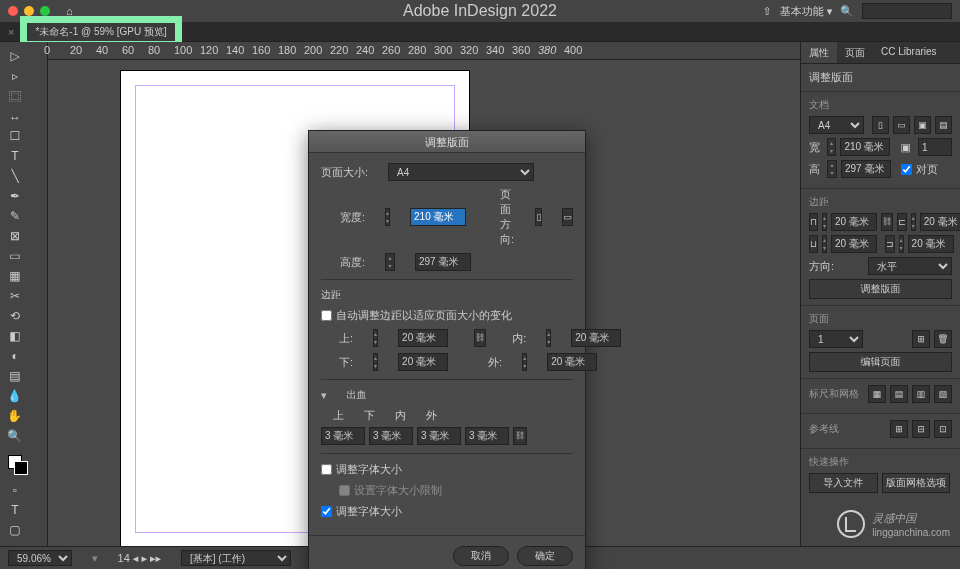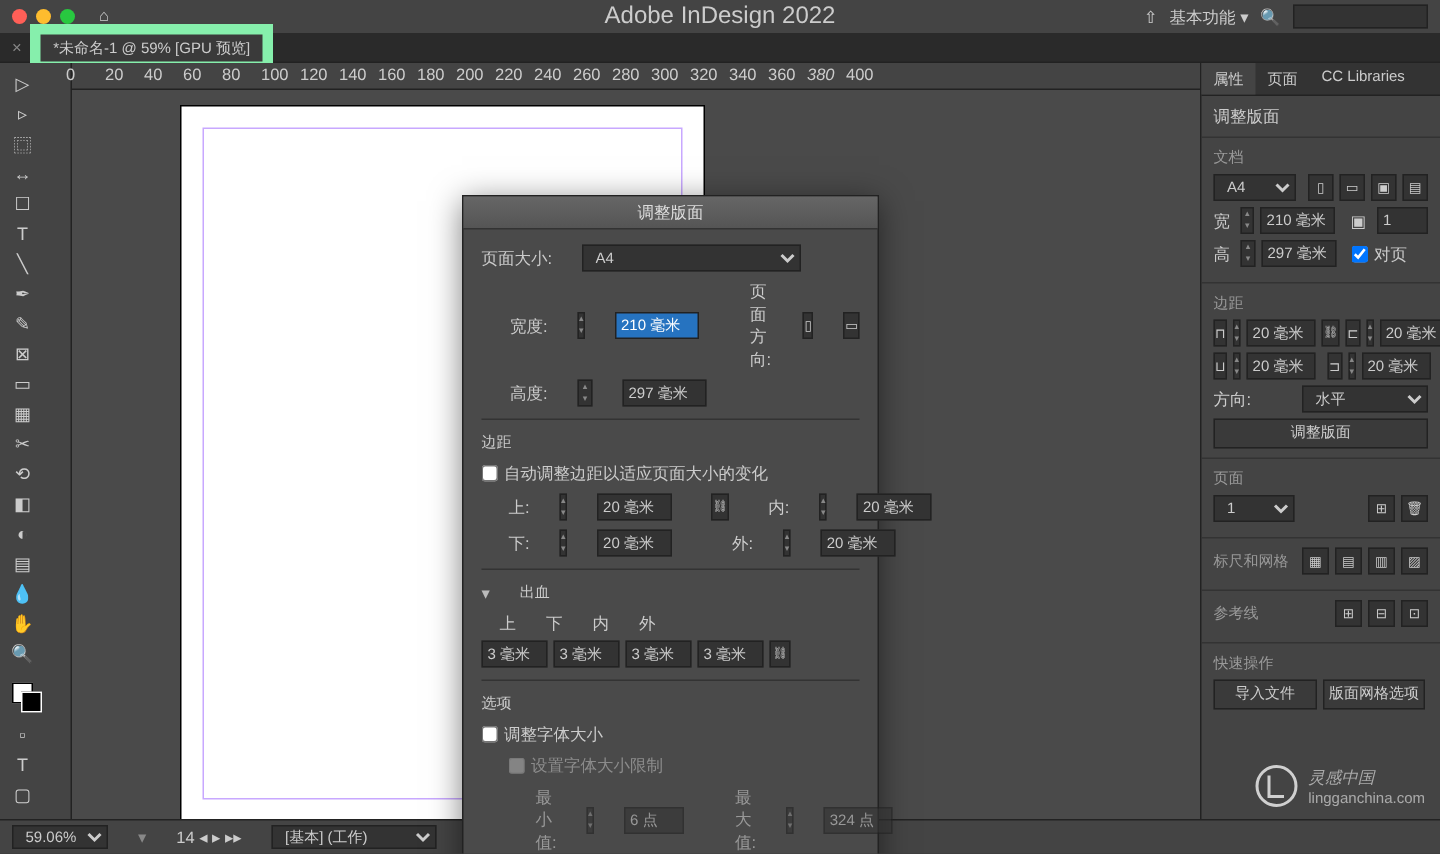--- a/index.html
+++ b/index.html
@@ -232,20 +232,21 @@
       <div class="full-btn">调整版面</div>
     </div>
     <div class="rp-section">
       <div class="rp-title">页面</div>
       <div class="rp-row">
         <select class="sel" style="width:54px"><option>1</option></select>
         <div style="flex:1"></div>
         <div class="icon-btn">⊞</div>
         <div class="icon-btn">🗑</div>
       </div>
+      <div class="full-btn">编辑页面</div>
     </div>
     <div class="rp-section">
       <div class="rp-row">
         <div class="rp-title" style="margin:0">标尺和网格</div>
         <div style="flex:1"></div>
         <div class="icon-btn">▦</div>
         <div class="icon-btn">▤</div>
         <div class="icon-btn">▥</div>
         <div class="icon-btn">▨</div>
       </div>
@@ -353,43 +354,28 @@
       <span>外</span>
     </div>
     <div class="bleed-row">
       <input class="bleed-inp" value="3 毫米" style="">
       <input class="bleed-inp" value="3 毫米" style="">
       <input class="bleed-inp" value="3 毫米" style="">
       <input class="bleed-inp" value="3 毫米" style="">
       <div class="link-icon">⛓</div>
     </div>
     <div class="d-sep"></div>
-    <div class="d-section-title">选项</div>
     <label class="chk">
         <input type="checkbox" style="">
         <span>调整字体大小</span>
       </label>
     <label class="chk" style="padding-left:18px;opacity:.5">
         <input type="checkbox" disabled="" style="">
         <span>设置字体大小限制</span>
       </label>
-    <div class="d-row" style="padding-left:36px;opacity:.6">
-      <span>最小值:</span>
-      <div class="spinner">
-          <div>▴</div>
-          <div>▾</div>
-        </div>
-      <input class="d-inp" style="width: 40px;" value="6 点">
-      <span style="margin-left:14px">最大值:</span>
-      <div class="spinner">
-          <div>▴</div>
-          <div>▾</div>
-        </div>
-      <input class="d-inp" style="width: 46px;" value="324 点">
-    </div>
     <label class="chk">
         <input type="checkbox" checked="" style="">
         <span>调整字体大小</span>
       </label>
   </div>
   <div class="dialog-buttons">
     <div class="dlg-btn">取消</div>
     <div class="dlg-btn">确定</div>
   </div>
 </div>

